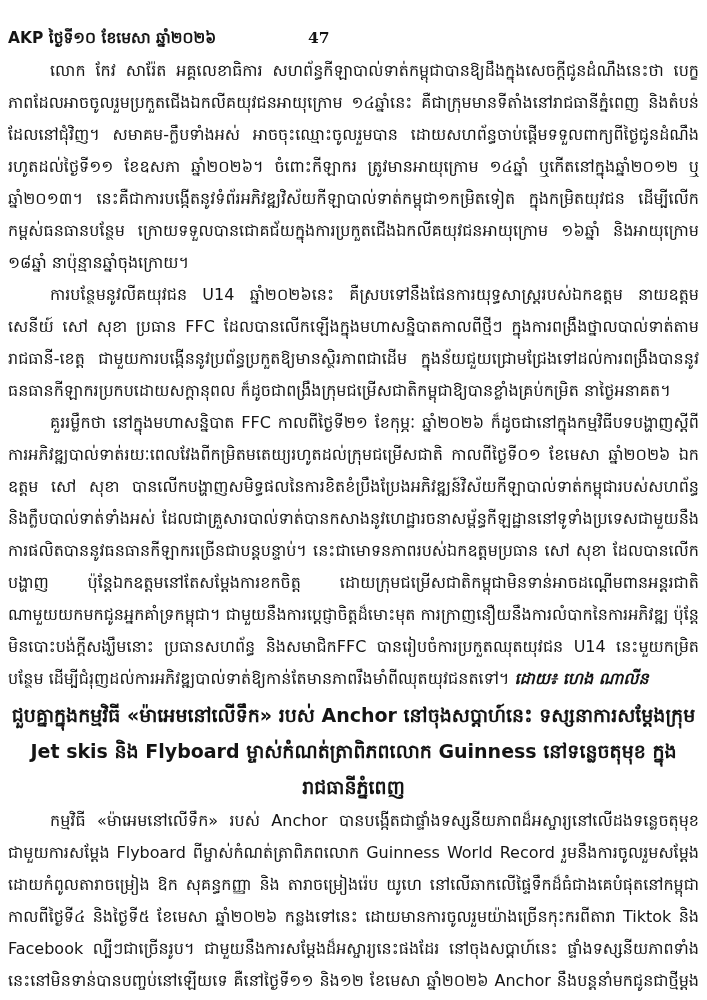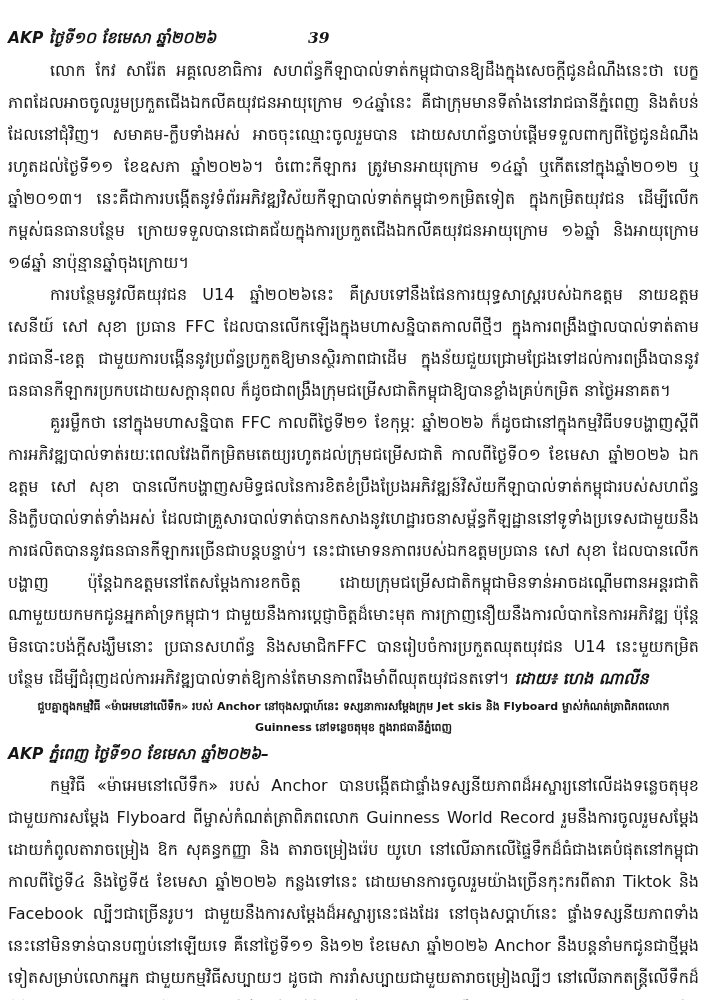--- a/index.html
+++ b/index.html
@@ -6,54 +6,53 @@
   body{
     width:707px;height:1000px;box-sizing:border-box;
     background:#ffffff;color:#151515;
     font-family:"DejaVu Sans","Liberation Sans",sans-serif;
     font-size:16px;line-height:2.0;
     overflow:hidden;
   }
   .page{box-sizing:border-box;width:707px;height:1000px;padding:26px 8px 0 8px;}
   .doc-header{
     display:flex;align-items:baseline;
-    font-style:italic;font-weight:600;font-size:15.5px;line-height:1.6;
+    font-weight:600;font-size:15.5px;line-height:1.6;
     margin-bottom:4px;
   }
   .doc-header .issue-line{width:300px;}
   .doc-header .page-number{font-family:"DejaVu Serif","Liberation Serif",serif;font-weight:600;}
   p.body-para{
     margin:0;text-align:justify;text-indent:42px;
   }
   .byline{font-style:italic;font-weight:600;margin-top:12px;}
   h2.article-heading{
     margin:2px 0 0 0;padding:0;
-    font-size:11px;font-weight:bold;text-align:center;line-height:1.9;
+    font-size:19px;font-weight:bold;text-align:center;line-height:1.9;
   }
   .dateline{
     font-style:italic;font-weight:600;font-size:15.5px;line-height:1.8;
     margin:2px 0 2px 0;
   }
 </style>
 </head>
 <body>
 
 <div class="page">
 
   <div class="doc-header">
     <span class="issue-line">AKP ថ្ងៃទី១០ ខែមេសា ឆ្នាំ២០២៦</span>
-    <span class="page-number">39</span>
+    <span class="page-number">47</span>
   </div>
 
   <article>
     <p class="body-para">លោក កែវ សារ៉ែត អគ្គលេខាធិការ សហព័ន្ធកីឡាបាល់ទាត់កម្ពុជាបានឱ្យដឹងក្នុងសេចក្ដីជូនដំណឹងនេះថា បេក្ខភាពដែលអាចចូលរួមប្រកួតជើងឯកលីគយុវជនអាយុក្រោម ១៤ឆ្នាំនេះ គឺជាក្រុមមានទីតាំងនៅរាជធានីភ្នំពេញ និងតំបន់ដែលនៅជុំវិញ។ សមាគម-ក្លឹបទាំងអស់ អាចចុះឈ្មោះចូលរួមបាន ដោយសហព័ន្ធចាប់ផ្ដើមទទួលពាក្យពីថ្ងៃជូនដំណឹង រហូតដល់ថ្ងៃទី១១ ខែឧសភា ឆ្នាំ២០២៦។ ចំពោះកីឡាករ ត្រូវមានអាយុក្រោម ១៤ឆ្នាំ ឬកើតនៅក្នុងឆ្នាំ២០១២ ឬឆ្នាំ២០១៣។ នេះគឺជាការបង្កើតនូវទំព័រអភិវឌ្ឍវិស័យកីឡាបាល់ទាត់កម្ពុជា១កម្រិតទៀត ក្នុងកម្រិតយុវជន ដើម្បីលើកកម្ពស់ធនធានបន្ថែម ក្រោយទទួលបានជោគជ័យក្នុងការប្រកួតជើងឯកលីគយុវជនអាយុក្រោម ១៦ឆ្នាំ និងអាយុក្រោម ១៨ឆ្នាំ នាប៉ុន្មានឆ្នាំចុងក្រោយ។</p>
     <p class="body-para">ការបន្ថែមនូវលីគយុវជន U14 ឆ្នាំ២០២៦នេះ គឺស្របទៅនឹងផែនការយុទ្ធសាស្ត្ររបស់ឯកឧត្តម នាយឧត្តមសេនីយ៍ សៅ សុខា ប្រធាន FFC ដែលបានលើកឡើងក្នុងមហាសន្និបាតកាលពីថ្មីៗ ក្នុងការពង្រឹងថ្នាលបាល់ទាត់តាមរាជធានី-ខេត្ត ជាមួយការបង្កើននូវប្រព័ន្ធប្រកួតឱ្យមានស្ថិរភាពជាដើម ក្នុងន័យជួយជ្រោមជ្រែងទៅដល់ការពង្រឹងបាននូវធនធានកីឡាករប្រកបដោយសក្ដានុពល ក៏ដូចជាពង្រឹងក្រុមជម្រើសជាតិកម្ពុជាឱ្យបានខ្លាំងគ្រប់កម្រិត នាថ្ងៃអនាគត។</p>
     <p class="body-para"><span>គួររម្លឹកថា នៅក្នុងមហាសន្និបាត FFC កាលពីថ្ងៃទី២១ ខែកុម្ភៈ ឆ្នាំ២០២៦ ក៏ដូចជានៅក្នុងកម្មវិធីបទបង្ហាញស្ដីពីការអភិវឌ្ឍបាល់ទាត់រយៈពេលវែងពីកម្រិតមតេយ្យរហូតដល់ក្រុមជម្រើសជាតិ កាលពីថ្ងៃទី០១ ខែមេសា ឆ្នាំ២០២៦ ឯកឧត្តម សៅ សុខា បានលើកបង្ហាញសមិទ្ធផលនៃការខិតខំប្រឹងប្រែងអភិវឌ្ឍន៍វិស័យកីឡាបាល់ទាត់កម្ពុជារបស់សហព័ន្ធ និងក្លឹបបាល់ទាត់ទាំងអស់ ដែលជាគ្រួសារបាល់ទាត់បានកសាងនូវហេដ្ឋារចនាសម្ព័ន្ធកីឡដ្ឋាននៅទូទាំងប្រទេសជាមួយនឹងការផលិតបាននូវធនធានកីឡាករច្រើនជាបន្តបន្ទាប់។ នេះជាមោទនភាពរបស់ឯកឧត្តមប្រធាន សៅ សុខា ដែលបានលើកបង្ហាញ ប៉ុន្តែឯកឧត្តមនៅតែសម្ដែងការខកចិត្ត ដោយក្រុមជម្រើសជាតិកម្ពុជាមិនទាន់អាចដណ្ដើមពានអន្តរជាតិណាមួយយកមកជូនអ្នកគាំទ្រកម្ពុជា។ ជាមួយនឹងការប្ដេជ្ញាចិត្តដ៏មោះមុត ការក្រាញនឿយនឹងការលំបាកនៃការអភិវឌ្ឍ ប៉ុន្តែមិនបោះបង់ក្ដីសង្ឃឹមនោះ ប្រធានសហព័ន្ធ និងសមាជិកFFC បានរៀបចំការប្រកួតឈុតយុវជន U14 នេះមួយកម្រិតបន្ថែម ដើម្បីជំរុញដល់ការអភិវឌ្ឍបាល់ទាត់ឱ្យកាន់តែមានភាពរឹងមាំពីឈុតយុវជនតទៅ។</span> <span class="byline">ដោយ៖ ហេង ណាលីន</span></p>
   </article>
 
   <article>
     <h2 class="article-heading">ជួបគ្នាក្នុងកម្មវិធី «ម៉ាអេមនៅលើទឹក» របស់ Anchor នៅចុងសប្ដាហ៍នេះ ទស្សនាការសម្ដែងក្រុម Jet skis និង Flyboard ម្ចាស់កំណត់ត្រាពិភពលោក Guinness នៅទន្លេចតុមុខ ក្នុងរាជធានីភ្នំពេញ</h2>
-    <div class="dateline">AKP ភ្នំពេញ ថ្ងៃទី១០ ខែមេសា ឆ្នាំ២០២៦–</div>
     <p class="body-para">កម្មវិធី «ម៉ាអេមនៅលើទឹក» របស់ Anchor បានបង្កើតជាផ្ទាំងទស្សនីយភាពដ៏អស្ចារ្យនៅលើដងទន្លេចតុមុខ ជាមួយការសម្ដែង Flyboard ពីម្ចាស់កំណត់ត្រាពិភពលោក Guinness World Record រួមនឹងការចូលរួមសម្ដែងដោយកំពូលតារាចម្រៀង ឱក សុគន្ធកញ្ញា និង តារាចម្រៀងរ៉េប យូហេ នៅលើឆាកលើផ្ទៃទឹកដ៏ធំជាងគេបំផុតនៅកម្ពុជា កាលពីថ្ងៃទី៤ និងថ្ងៃទី៥ ខែមេសា ឆ្នាំ២០២៦ កន្លងទៅនេះ ដោយមានការចូលរួមយ៉ាងច្រើនកុះករពីតារា Tiktok និង Facebook ល្បីៗជាច្រើនរូប។ ជាមួយនឹងការសម្ដែងដ៏អស្ចារ្យនេះផងដែរ នៅចុងសប្ដាហ៍នេះ ផ្ទាំងទស្សនីយភាពទាំងនេះនៅមិនទាន់បានបញ្ចប់នៅឡើយទេ គឺនៅថ្ងៃទី១១ និង១២ ខែមេសា ឆ្នាំ២០២៦ Anchor នឹងបន្តនាំមកជូនជាថ្មីម្ដងទៀតសម្រាប់លោកអ្នក ជាមួយកម្មវិធីសប្បាយៗ ដូចជា ការរាំសប្បាយជាមួយតារាចម្រៀងល្បីៗ នៅលើឆាកតន្ត្រីលើទឹកដ៏ធំបំផុតនៅកម្ពុជា ការជួបជុំក្រេបរសជាតិដ៏ឆ្ងាញ់ជាប់ចិត្តរបស់ Anchor រួមនឹងទស្សនាការសម្ដែង Jet skis និង Flyboard ជាបន្តទៀត។</p>
 
   </article>
 
 </div>
 
 </body></html>

